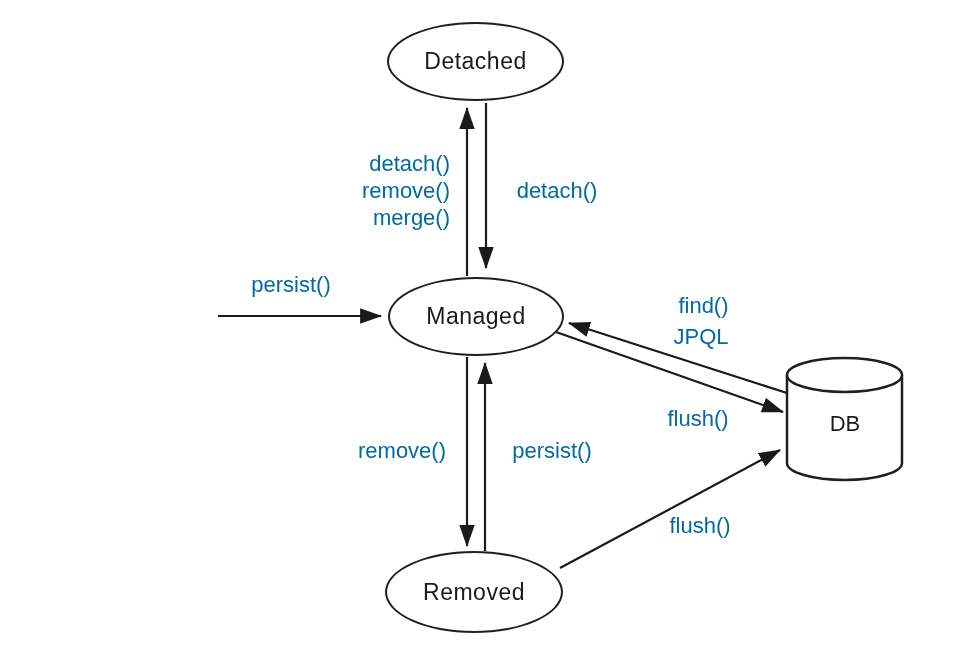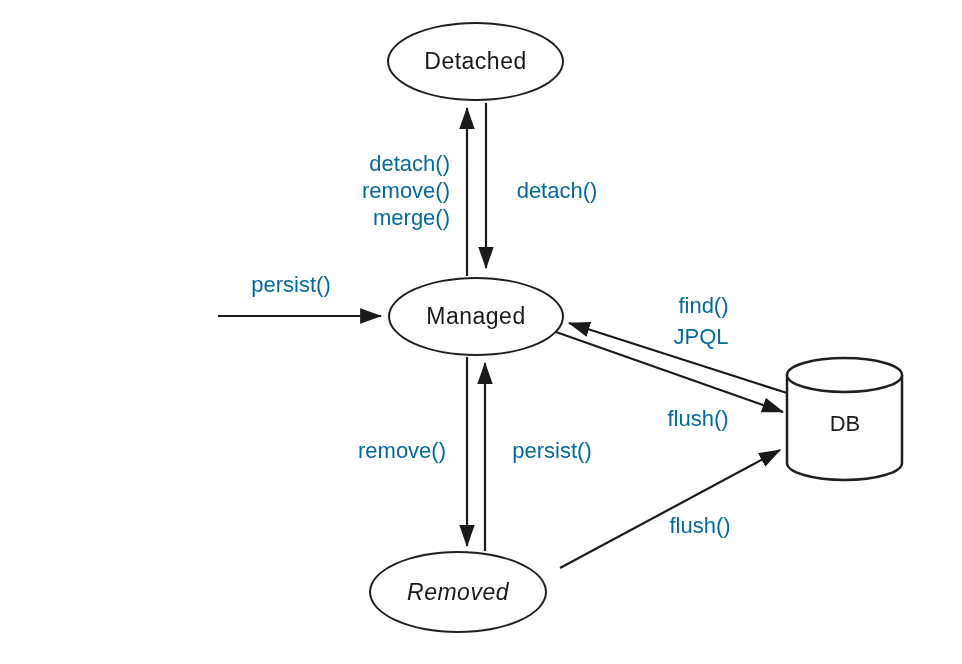--- a/index.html
+++ b/index.html
@@ -92,21 +92,21 @@
 
 
   <div class="node" style="left:387px; top:22px; width:177px; height:79px;">
     <span>Detached</span>
   </div>
 
   <div class="node" style="left:388px; top:277px; width:176px; height:79px;align-items:center;">
     <span>Managed</span>
   </div>
 
-  <div class="node" style="left:369px; top:551px; width:178px; height:82px;font-style:italic;">
+  <div class="node" style="left:385px; top:551px; width:178px; height:82px;">
     <span>Removed</span>
   </div>
 
   <div class="db-label" style="left:845px; top:424px;">DB</div>
 
   <div class="edge-label" style="left:291px; top:284px;">persist()</div>
 
   <div class="edge-label" style="left:406px; top:190px;">
     <div>detach()</div>
     <div>remove()</div>

